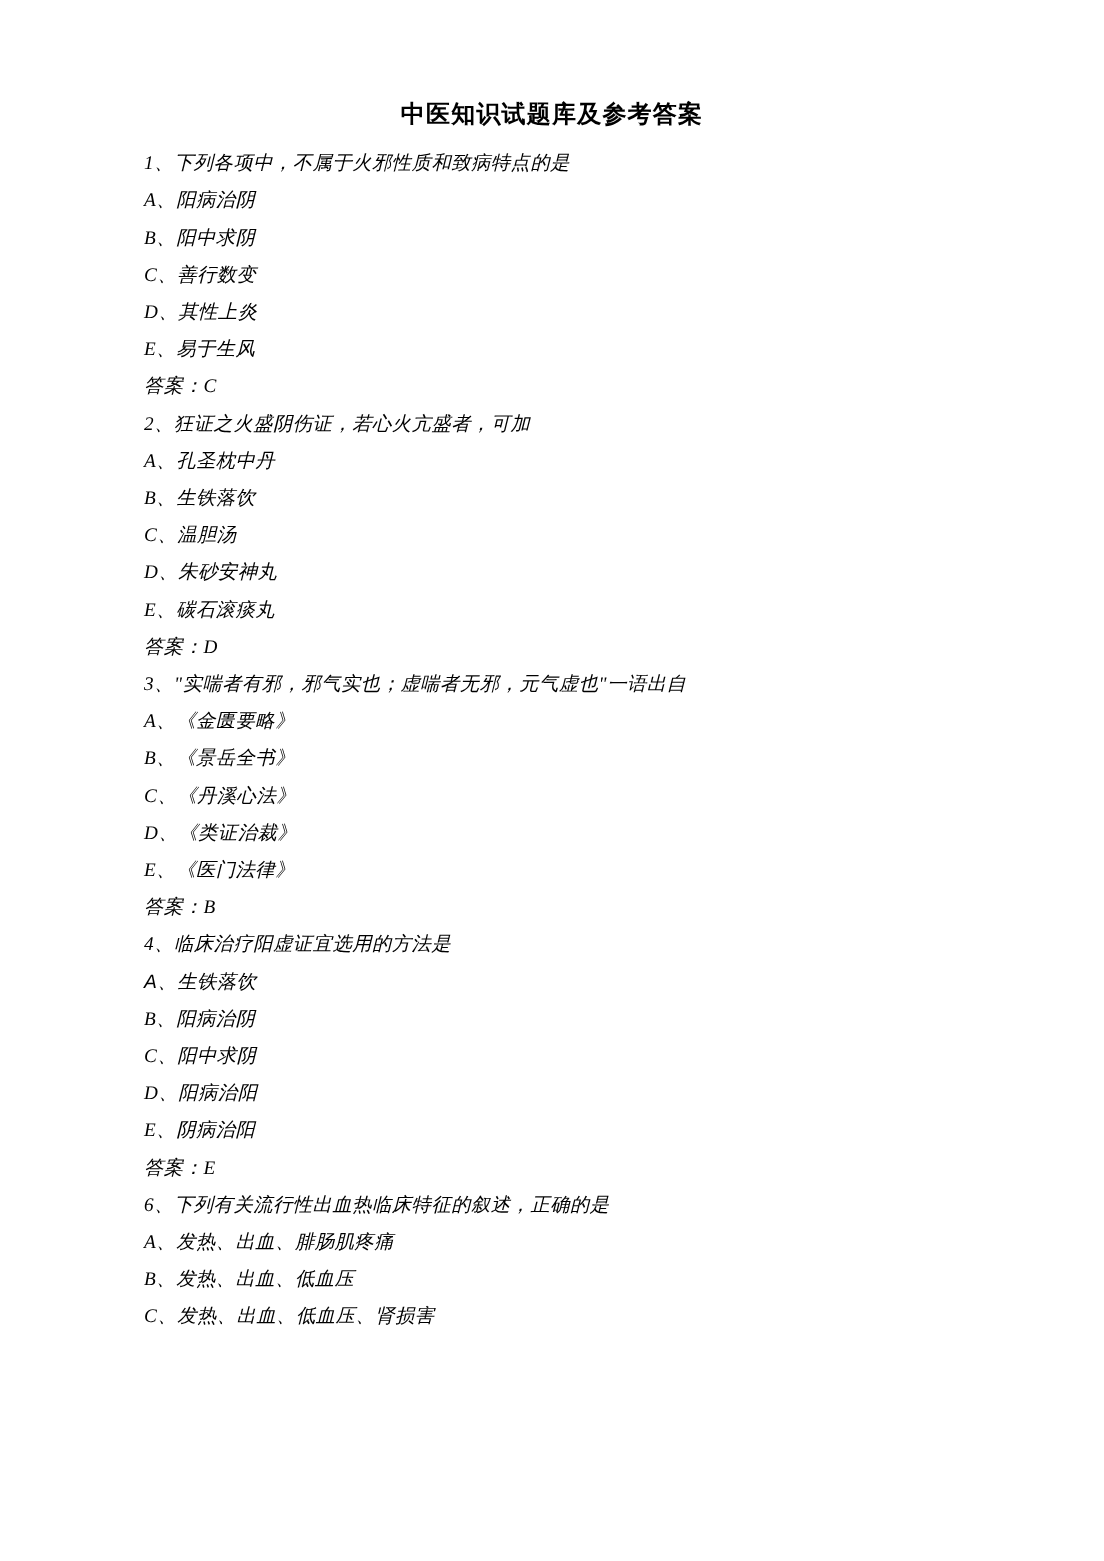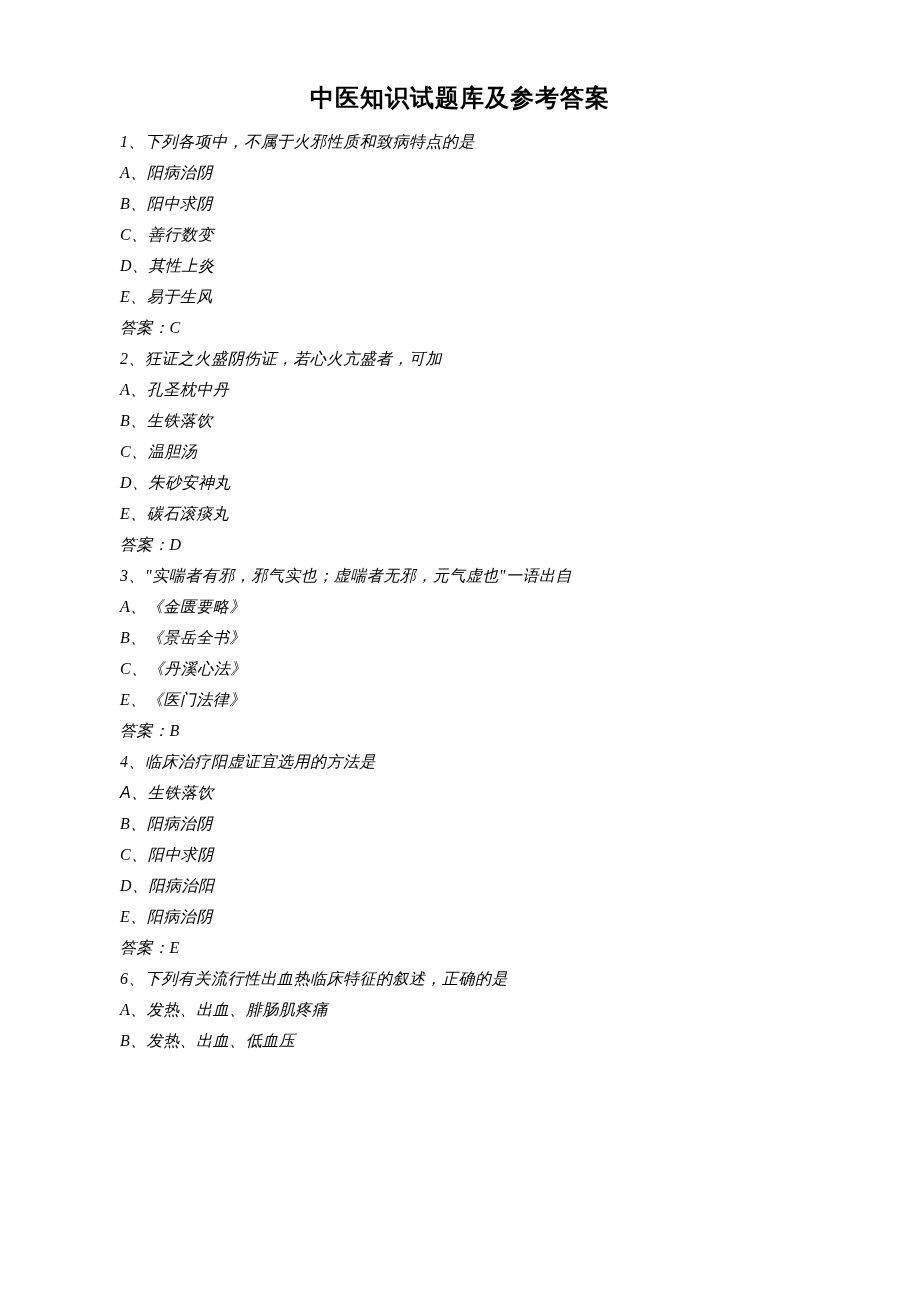--- a/index.html
+++ b/index.html
@@ -10,21 +10,21 @@
     color: #000000;
   }
   .page {
     width: 920px;
     min-height: 1301px;
     padding: 82px 120px 60px 120px;
     background: #ffffff;
   }
   .title {
     font-family: Liberation Serif, serif;
-    font-size: 24px;
+    font-size: 20px;
     font-weight: bold;
     text-align: center;
     margin-bottom: 12px;
     letter-spacing: 1px;
   }
   .line {
     font-size: 16px;
     line-height: 31px;
     letter-spacing: 0.5px;
     white-space: pre-wrap;
@@ -51,26 +51,28 @@
       <div class="line">A、孔圣枕中丹</div>
       <div class="line">B、生铁落饮</div>
       <div class="line">C、温胆汤</div>
       <div class="line">D、朱砂安神丸</div>
       <div class="line">E、碳石滚痰丸</div>
       <div class="line">答案：D</div>
       <div class="line">3、"实喘者有邪，邪气实也；虚喘者无邪，元气虚也"一语出自</div>
       <div class="line">A、《金匮要略》</div>
       <div class="line">B、《景岳全书》</div>
       <div class="line">C、《丹溪心法》</div>
+      <div class="line">D、《类证治裁》</div>
       <div class="line">E、《医门法律》</div>
       <div class="line">答案：B</div>
       <div class="line">4、临床治疗阳虚证宜选用的方法是</div>
       <div class="line ff-alt">A、生铁落饮</div>
       <div class="line">B、阳病治阴</div>
       <div class="line">C、阳中求阴</div>
       <div class="line">D、阳病治阳</div>
-      <div class="line">E、阳病治阴</div>
+      <div class="line">E、阴病治阳</div>
       <div class="line">答案：E</div>
       <div class="line">6、下列有关流行性出血热临床特征的叙述，正确的是</div>
       <div class="line">A、发热、出血、腓肠肌疼痛</div>
       <div class="line">B、发热、出血、低血压</div>
+      <div class="line">C、发热、出血、低血压、肾损害</div>
     </div>
 </div>
 
 </body></html>

